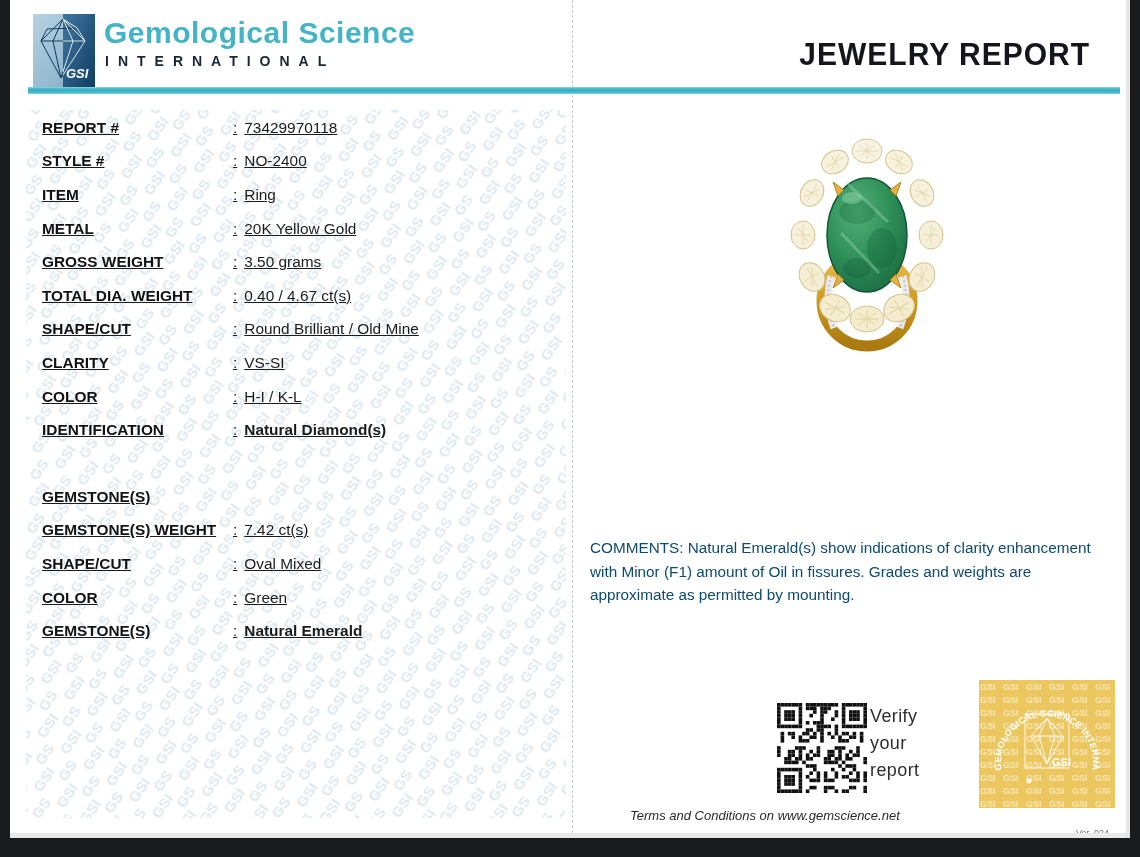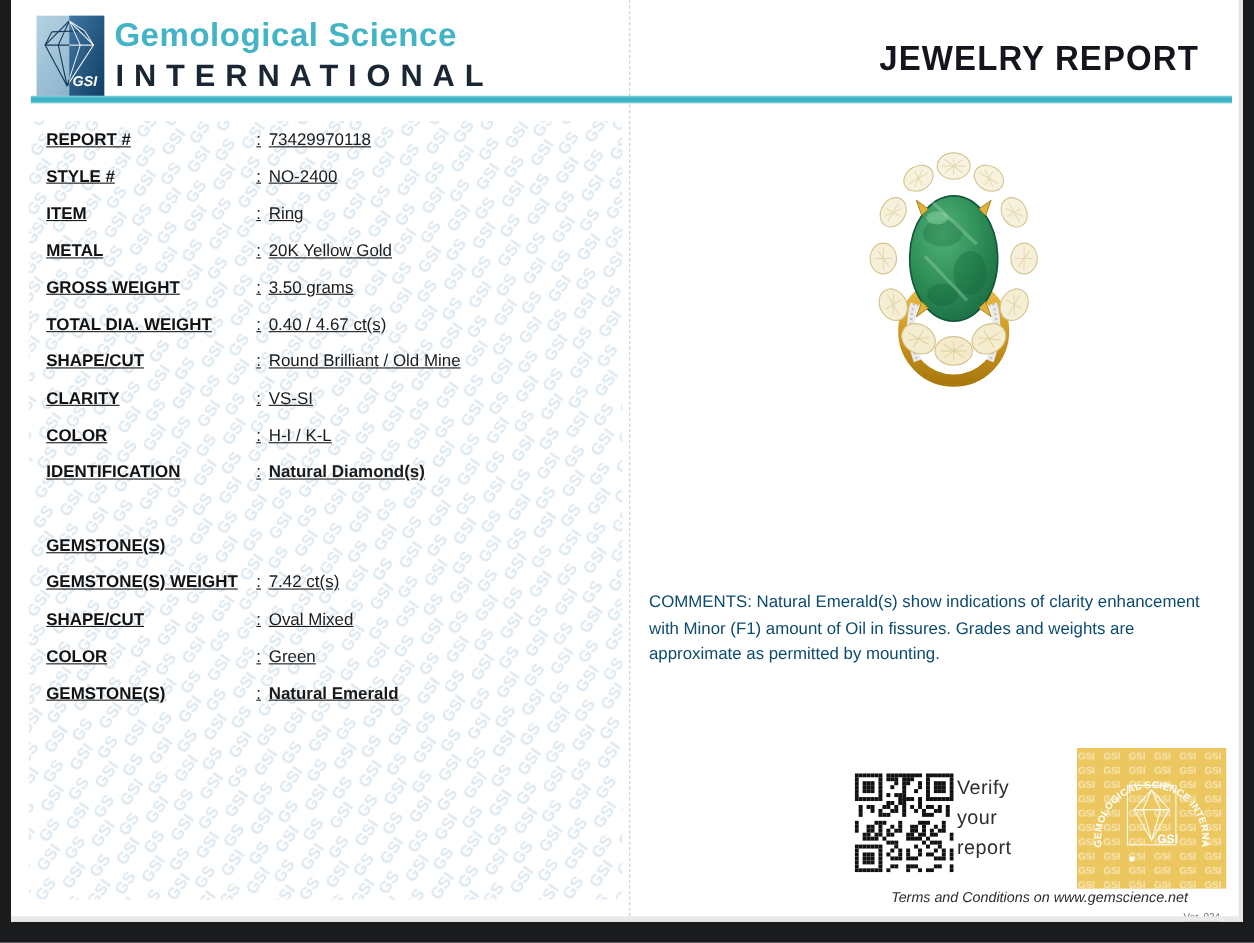--- a/index.html
+++ b/index.html
@@ -18,21 +18,21 @@
   }
   .wm{position:absolute;left:16px;top:110px;}
   .wmt{font:bold 15px "Liberation Sans",sans-serif;fill:#dde8f0;}
   .logo{position:absolute;left:23px;top:14px;}
   .brand1{
     position:absolute;left:94px;top:16px;
     font-size:30px;font-weight:bold;color:#43b3c6;letter-spacing:0.5px;text-align:right;
   }
   .brand2{
     position:absolute;left:95px;top:53px;
-    font-size:28px;font-weight:600;color:#1a2633;letter-spacing:9px;
+    font-size:14px;font-weight:600;color:#1a2633;letter-spacing:9px;
   }
   .rule{
     position:absolute;left:18px;top:87px;width:1092px;height:7px;
     background:linear-gradient(180deg,#8ed7e2,#3cb1c6 30%,#3cb1c6 72%,#8ed7e2);
   }
   .title{
     position:absolute;right:36px;top:36px;
     font-size:30px;font-weight:bold;color:#15151d;letter-spacing:1px;
     transform:scaleY(1.06);transform-origin:top right;
   }
@@ -50,21 +50,21 @@
   }
   .qr{position:absolute;left:767px;top:703px;}
   .verify{
     position:absolute;left:860px;top:703px;
     font-size:18px;line-height:27px;color:#2e2e2e;letter-spacing:0.4px;
   }
   .seal{position:absolute;left:969px;top:680px;}
   .spt{font:bold 9px "Liberation Sans",sans-serif;fill:#ffffff;opacity:.55;}
   .sealring{font:bold 9px "Liberation Sans",sans-serif;fill:#ffffff;letter-spacing:.4px;}
   .terms{
-    position:absolute;left:620px;top:808px;width:450px;text-align:right;
+    position:absolute;left:620px;top:808px;width:450px;text-align:left;
     font-size:13px;font-style:italic;color:#2a2a2a;
   }
   .ver{position:absolute;left:1066px;top:828px;font-size:9px;color:#6e6e6e;text-decoration:underline;}
   .bstrip{position:absolute;left:0;bottom:0;width:100%;height:5px;background:#e9e9e9;}
 </style>
 </head>
 <body>
 
 <div class="paper">
 

